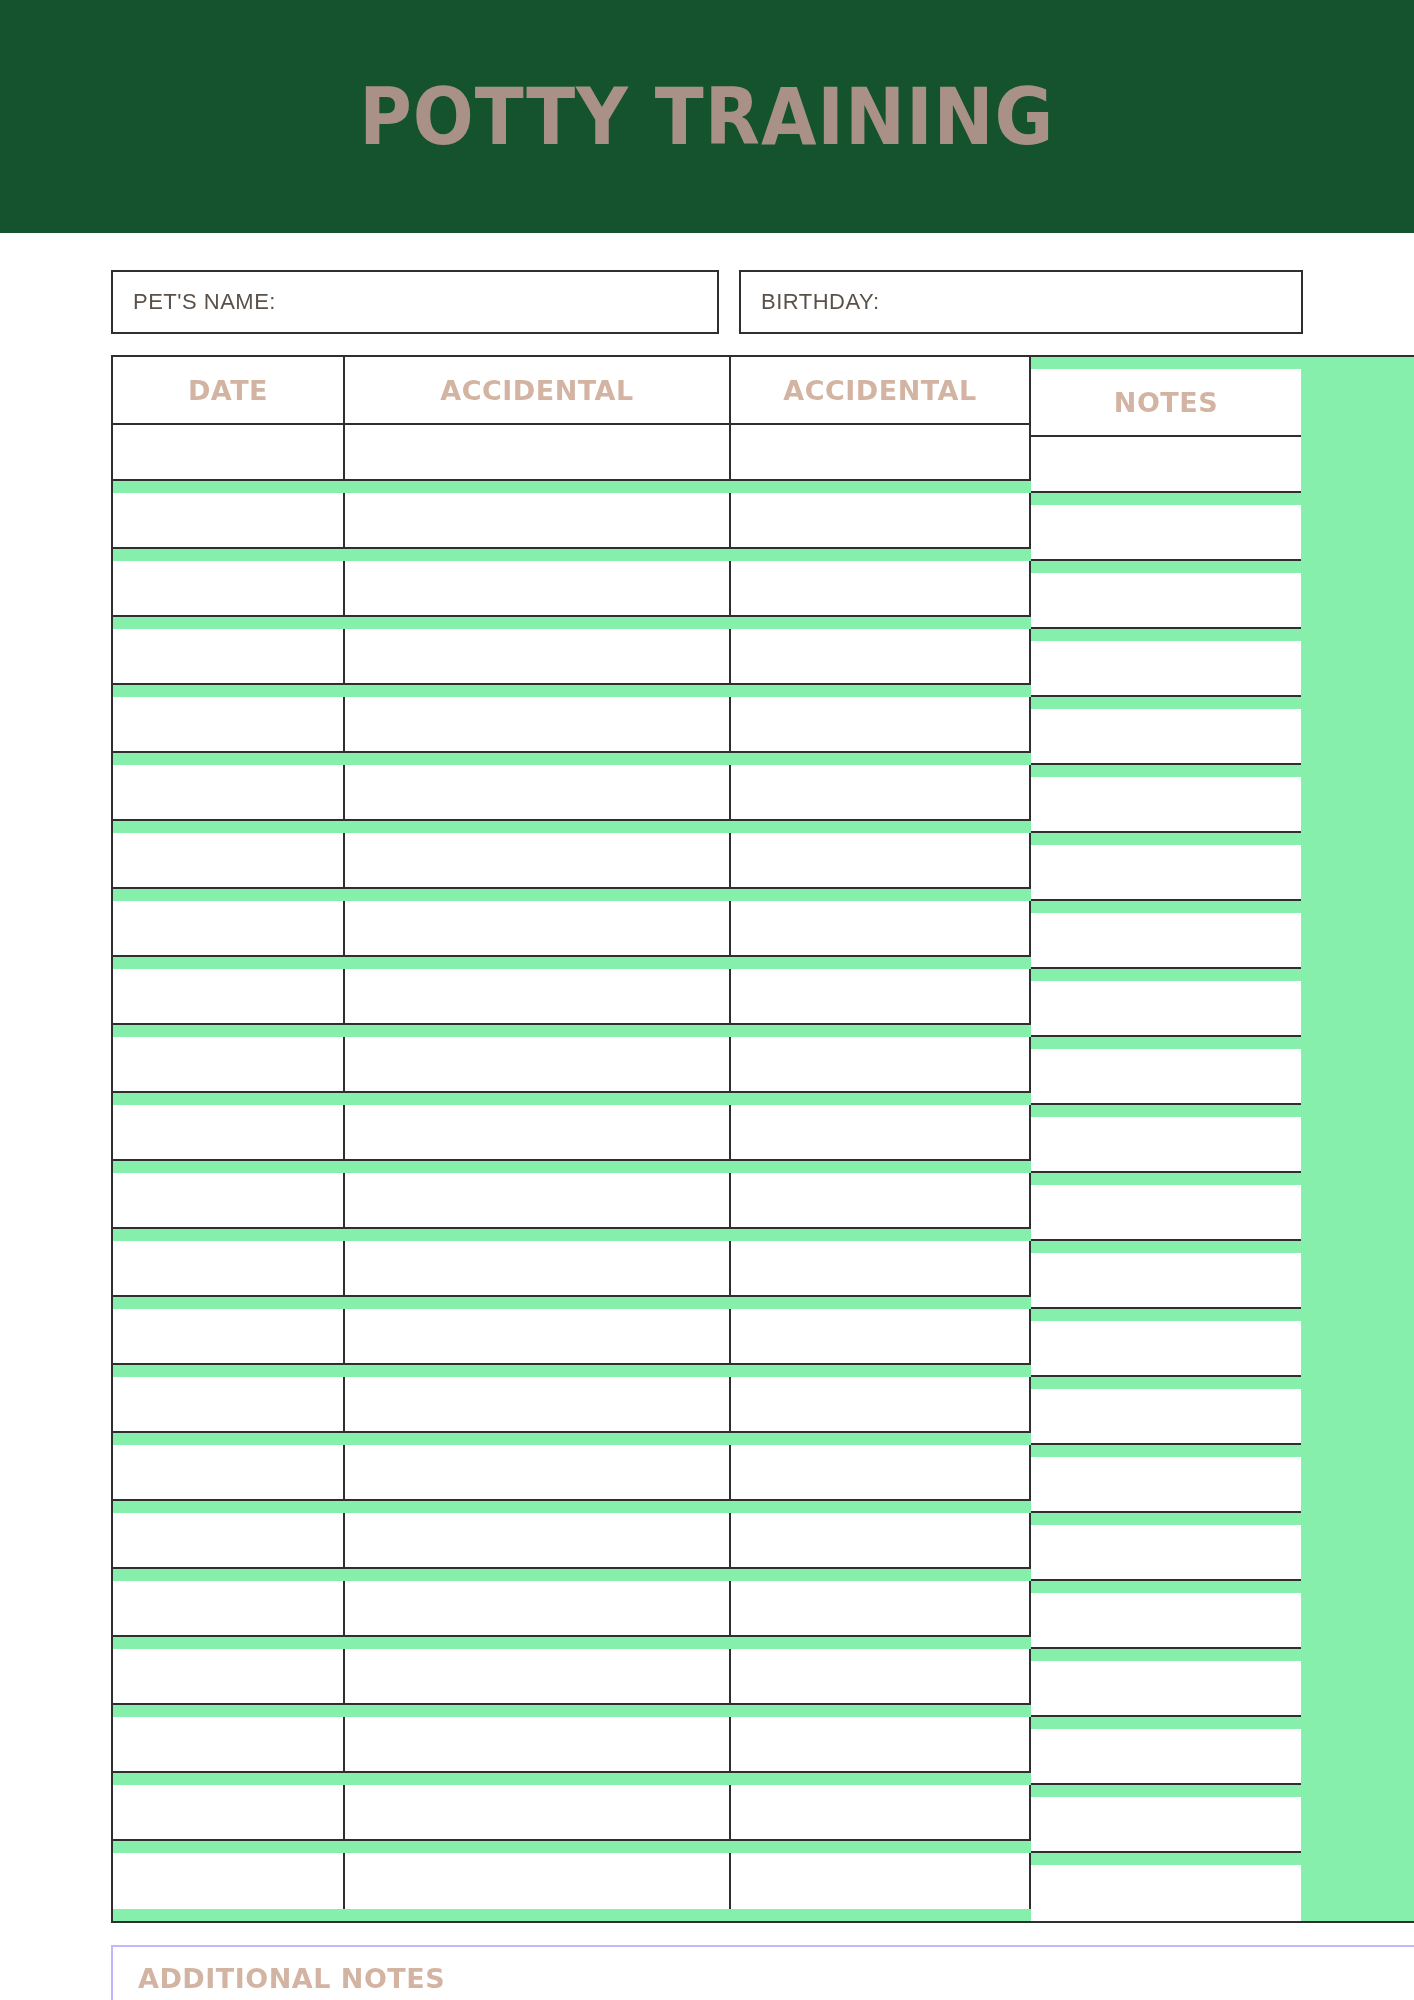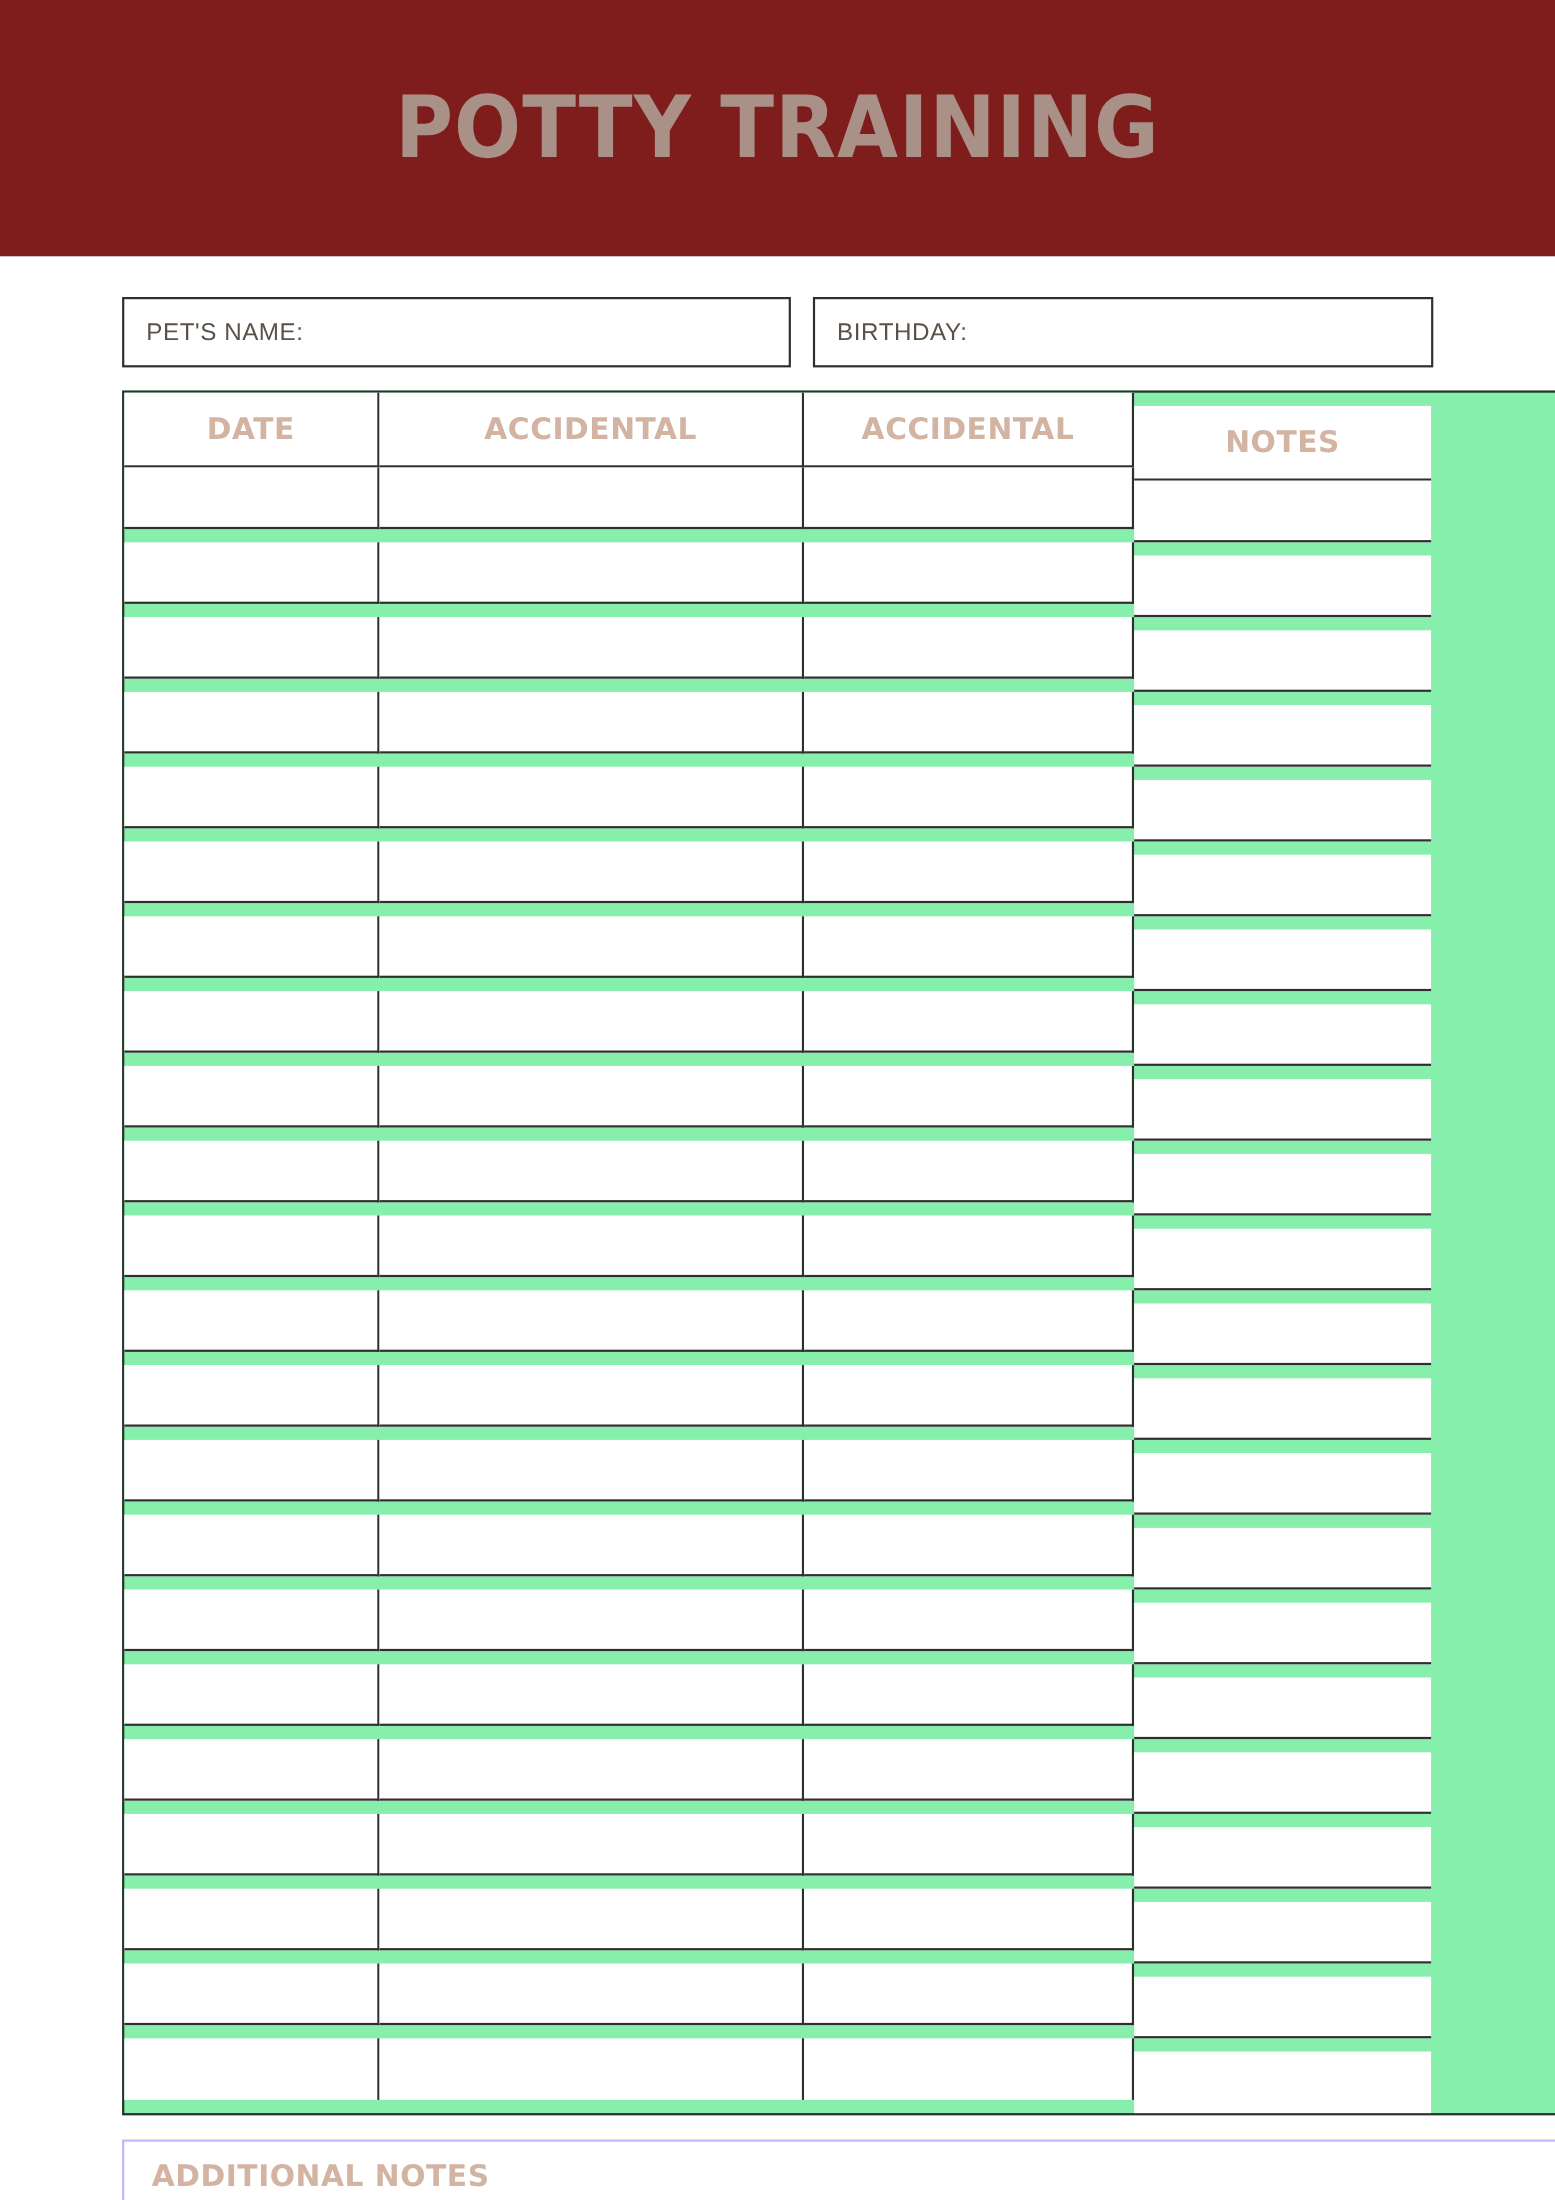--- a/index.html
+++ b/index.html
@@ -19,21 +19,21 @@
     width: 1414px;
     height: 2000px;
     background: #ffffff;
     box-sizing: border-box;
   }
 
   
   .header-band {
     width: 1414px;
     height: 233px;
-    background: #7f1d1d;
+    background: #14532d;
     display: flex;
     align-items: center;
     justify-content: center;
     box-sizing: border-box;
   }
   .header-title {
     color: #a99187;
     font-family: "DejaVu Sans", sans-serif;
     font-weight: bold;
     font-size: 78px;

